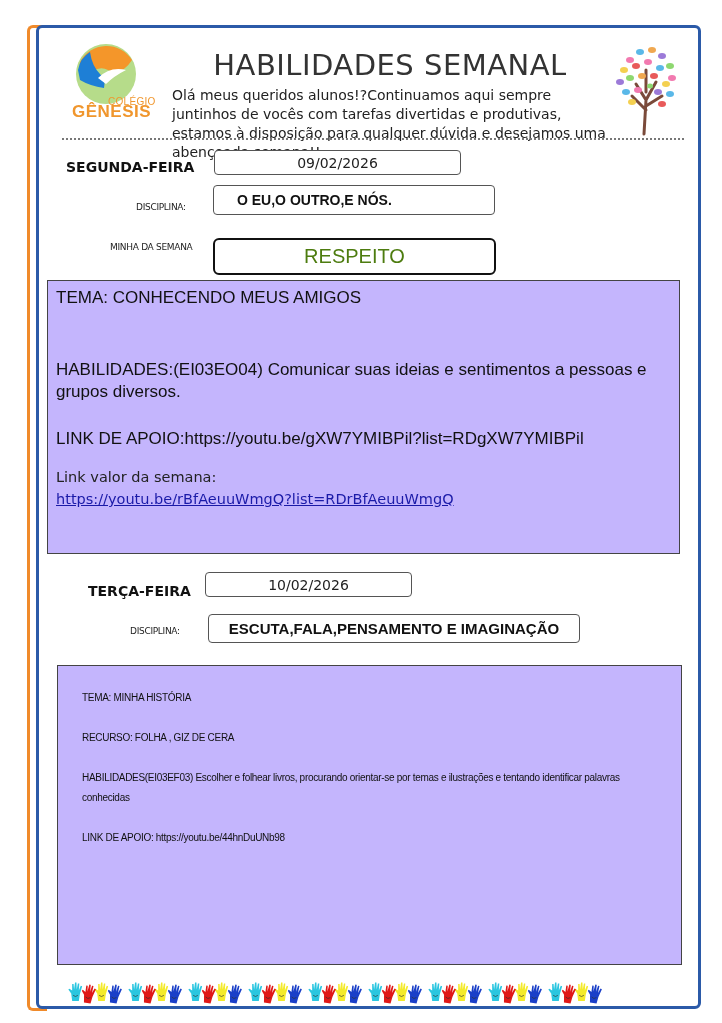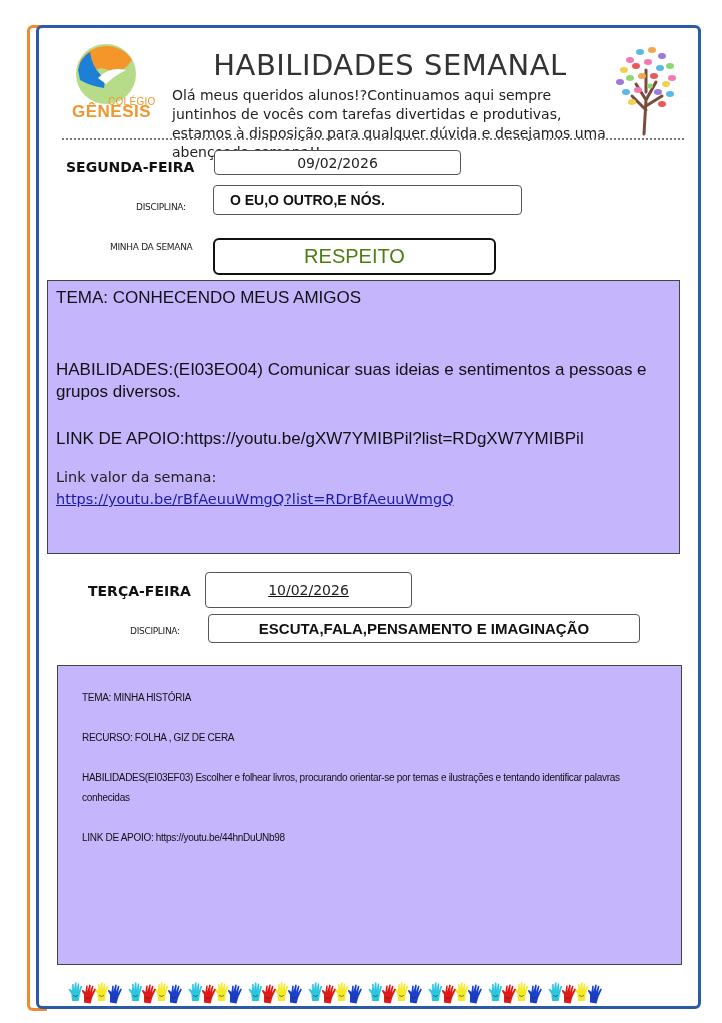--- a/index.html
+++ b/index.html
@@ -88,46 +88,46 @@
   </g>
 </svg>
 
 <div class="dotted-sep"></div>
 
 <div class="day-label" style="left:66px; top:159px;">SEGUNDA-FEIRA</div>
 <div class="field" style="left:214px; top:150px; width:247px; height:25px;">
   <span class="date-text">09/02/2026</span>
 </div>
 <div class="small-label" style="left:136px; top:202px;">DISCIPLINA:</div>
-<div class="field" style="left:213px; top:185px; width:309px; height:30px; justify-content:flex-start; padding-left:16px;">
+<div class="field" style="left:213px; top:185px; width:282px; height:30px; justify-content:flex-start; padding-left:23px;">
   <span class="disc-text">O EU,O OUTRO,E NÓS.</span>
 </div>
 <div class="small-label" style="left:110px; top:242px;">MINHA DA SEMANA</div>
 <div class="field bold-border" style="left:213px; top:238px; width:283px; height:37px;">
   <span class="valor-text">RESPEITO</span>
 </div>
 
 <div class="content-box cb1">
   <p>TEMA:  CONHECENDO  MEUS AMIGOS</p>
   <div class="gap"></div>
   <div class="gap"></div>
   <p>HABILIDADES:(EI03EO04)  Comunicar  suas ideias e sentimentos a pessoas e grupos diversos.</p>
   <div class="gap"></div>
   <p>LINK DE APOIO:https://youtu.be/gXW7YMIBPil?list=RDgXW7YMIBPil</p>
   <div class="gap" style="height:16px;"></div>
   <p class="link-label">Link valor  da semana:</p>
   <p><a class="link-url">https://youtu.be/rBfAeuuWmgQ?list=RDrBfAeuuWmgQ</a></p>
 </div>
 
 <div class="day-label" style="left:88px; top:583px;">TERÇA-FEIRA</div>
-<div class="field" style="left:205px; top:572px; width:207px; height:36px;text-decoration:underline;">
+<div class="field" style="left:205px; top:572px; width:207px; height:25px;">
   <span class="date-text">10/02/2026</span>
 </div>
 <div class="small-label" style="left:130px; top:626px;">DISCIPLINA:</div>
-<div class="field" style="left:208px; top:614px; width:432px; height:29px;">
+<div class="field" style="left:208px; top:614px; width:372px; height:29px;">
   <span class="disc-text" style="font-size:15px;">ESCUTA,FALA,PENSAMENTO E IMAGINAÇÃO</span>
 </div>
 
 <div class="content-box cb2">
   <p>TEMA: MINHA HISTÓRIA</p>
   <div class="gap"></div>
   <p>RECURSO: FOLHA , GIZ DE CERA</p>
   <div class="gap"></div>
   <p>HABILIDADES(EI03EF03) Escolher e folhear livros, procurando orientar-se por temas e ilustrações e tentando identificar palavras  conhecidas</p>
   <div class="gap"></div>

